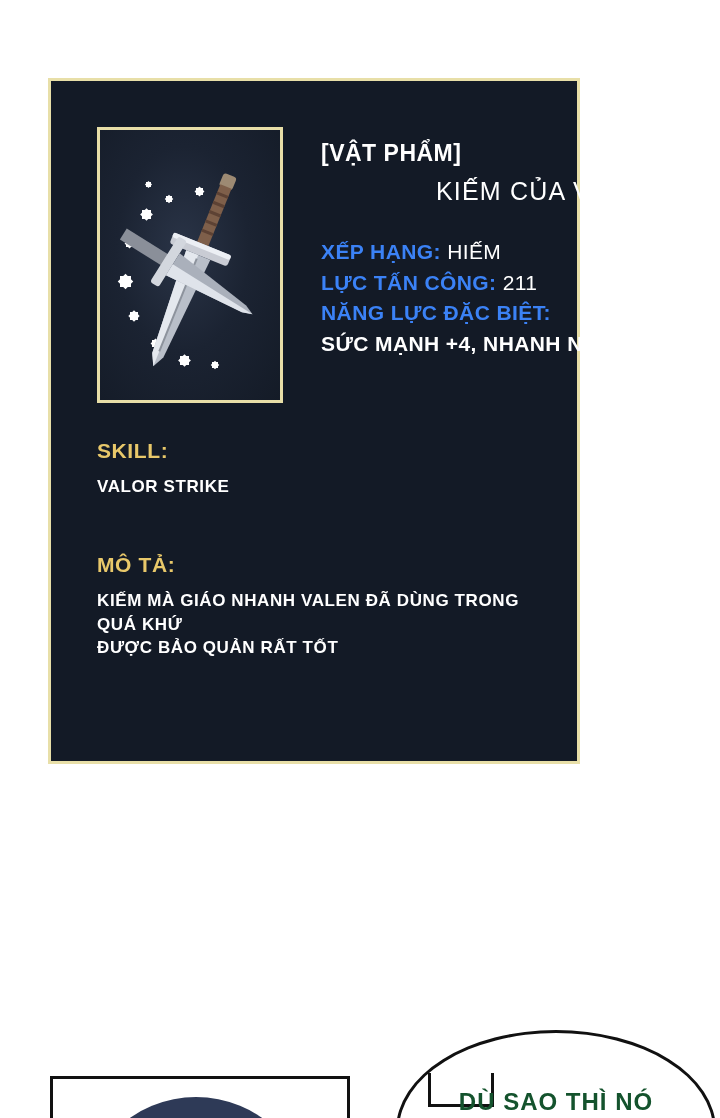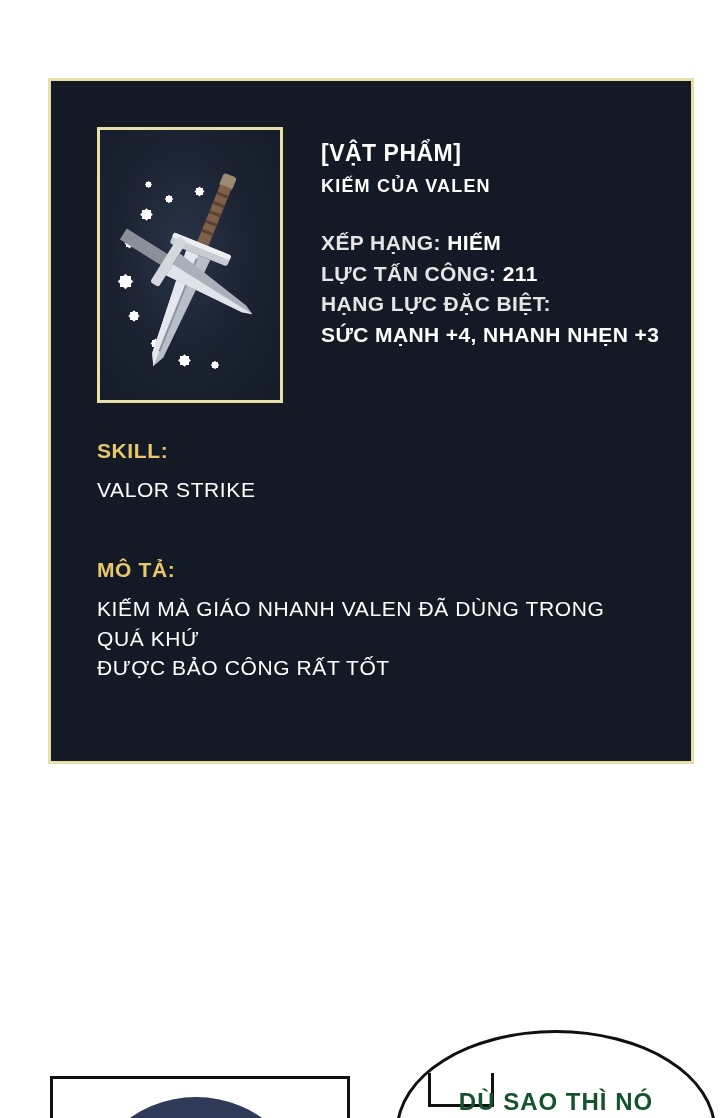--- a/index.html
+++ b/index.html
@@ -13,21 +13,21 @@
     position: relative;
     font-family: "Liberation Sans", sans-serif;
     overflow: hidden;
   }
 
   
   .item-window {
     position: absolute;
     left: 48px;
     top: 78px;
-    width: 646px;
+    width: 532px;
     height: 686px;
     background: #131a26;
     border: 3px solid #e8dfa8;
     box-sizing: border-box;
   }
 
   .window-inner {
     position: absolute;
     left: 0; top: 0; right: 0; bottom: 0;
     padding: 46px 42px 0 46px;
@@ -84,64 +84,65 @@
 
   .item-tag {
     color: #ffffff;
     font-size: 23px;
     font-weight: bold;
     letter-spacing: 0.5px;
     line-height: 1.3;
   }
   .item-name {
     color: #ffffff;
-    font-size: 18px;
-    font-weight: bold;
+    font-size: 25px;
+    font-weight: normal;
     letter-spacing: 1.2px;
     margin-top: 6px;
     line-height: 1.3;
+    text-align: right;
   }
 
   .stats {
     margin-top: 30px;
   }
   .stat-line {
     font-size: 21px;
     line-height: 1.45;
     color: #ffffff;
     font-weight: bold;
     letter-spacing: 0.4px;
     white-space: nowrap;
   }
   .stat-label {
-    color: #e5e5e5;
+    color: #3b82f6;
     font-weight: bold;
   }
   .stat-value {
     color: #ffffff;
-    font-weight: bold;
+    font-weight: normal;
   }
   .stat-line.full-white {
     color: #ffffff;
   }
 
   
   .section {
     margin-top: 0;
   }
   .section-head {
     color: #e8c86a;
     font-size: 21px;
     font-weight: bold;
     letter-spacing: 0.6px;
   }
   .section-body {
     color: #ffffff;
-    font-size: 21px;
-    font-weight: normal;
+    font-size: 17px;
+    font-weight: bold;
     letter-spacing: 0.6px;
     line-height: 1.4;
     margin-top: 12px;
   }
   #skill-section { margin-top: 36px; }
   #desc-section { margin-top: 54px; }
 
   
   .panel-left {
     position: absolute;
@@ -257,36 +258,36 @@
         <div class="stats">
           <div class="stat-line">
             <span class="stat-label">XẾP HẠNG:</span>
             <span class="stat-value">HIẾM</span>
           </div>
           <div class="stat-line">
             <span class="stat-label">LỰC TẤN CÔNG:</span>
             <span class="stat-value">211</span>
           </div>
           <div class="stat-line">
-            <span class="stat-label">HẠNG LỰC ĐẶC BIỆT:</span>
+            <span class="stat-label">NĂNG LỰC ĐẶC BIỆT:</span>
           </div>
           <div class="stat-line full-white">SỨC MẠNH +4, NHANH NHẸN +3</div>
         </div>
       </div>
     </div>
 
     <div class="section" id="skill-section">
       <div class="section-head">SKILL:</div>
       <div class="section-body">VALOR STRIKE</div>
     </div>
 
     <div class="section" id="desc-section">
       <div class="section-head">MÔ TẢ:</div>
       <div class="section-body">KIẾM MÀ GIÁO NHANH VALEN ĐÃ DÙNG TRONG QUÁ KHỨ</div>
-      <div class="section-body" style="margin-top:0;">ĐƯỢC BẢO CÔNG RẤT TỐT</div>
+      <div class="section-body" style="margin-top:0;">ĐƯỢC BẢO QUẢN RẤT TỐT</div>
     </div>
 
   </div>
 </div>
 
 <div class="panel-left">
   <div class="dome"></div>
 </div>
 
 <div class="speech-circle"></div>

